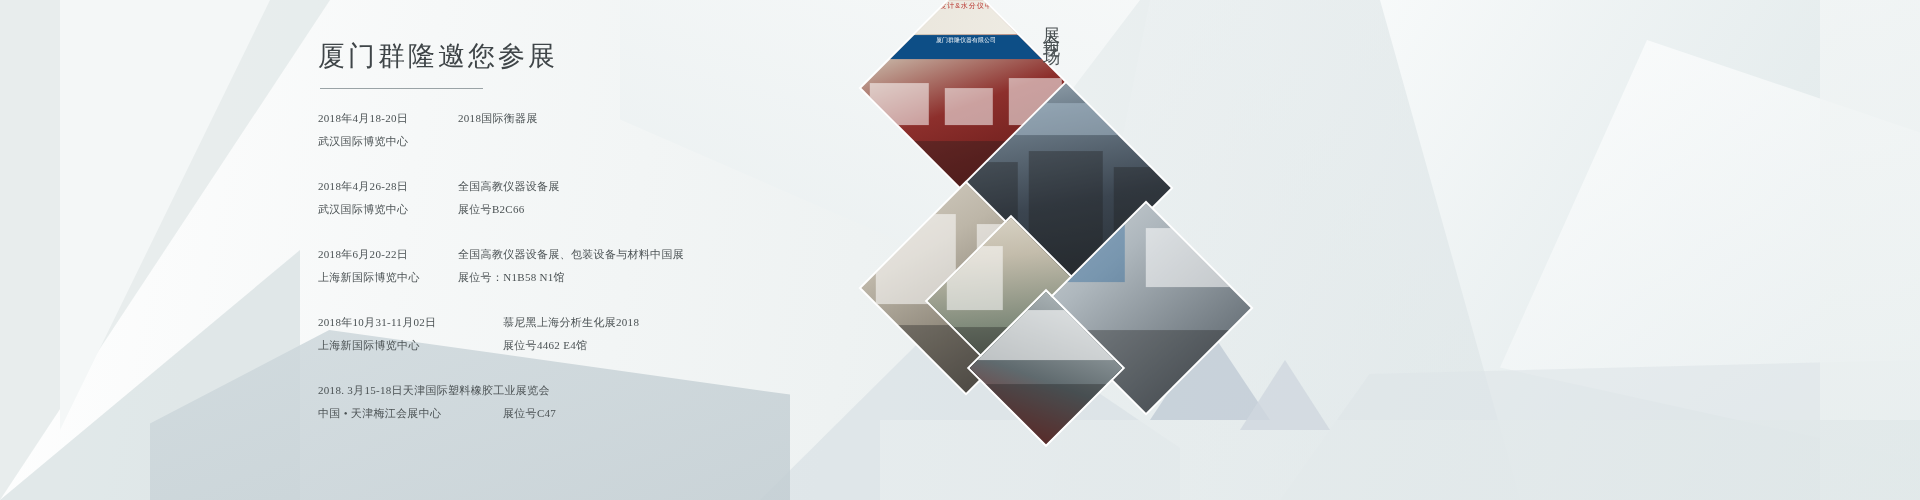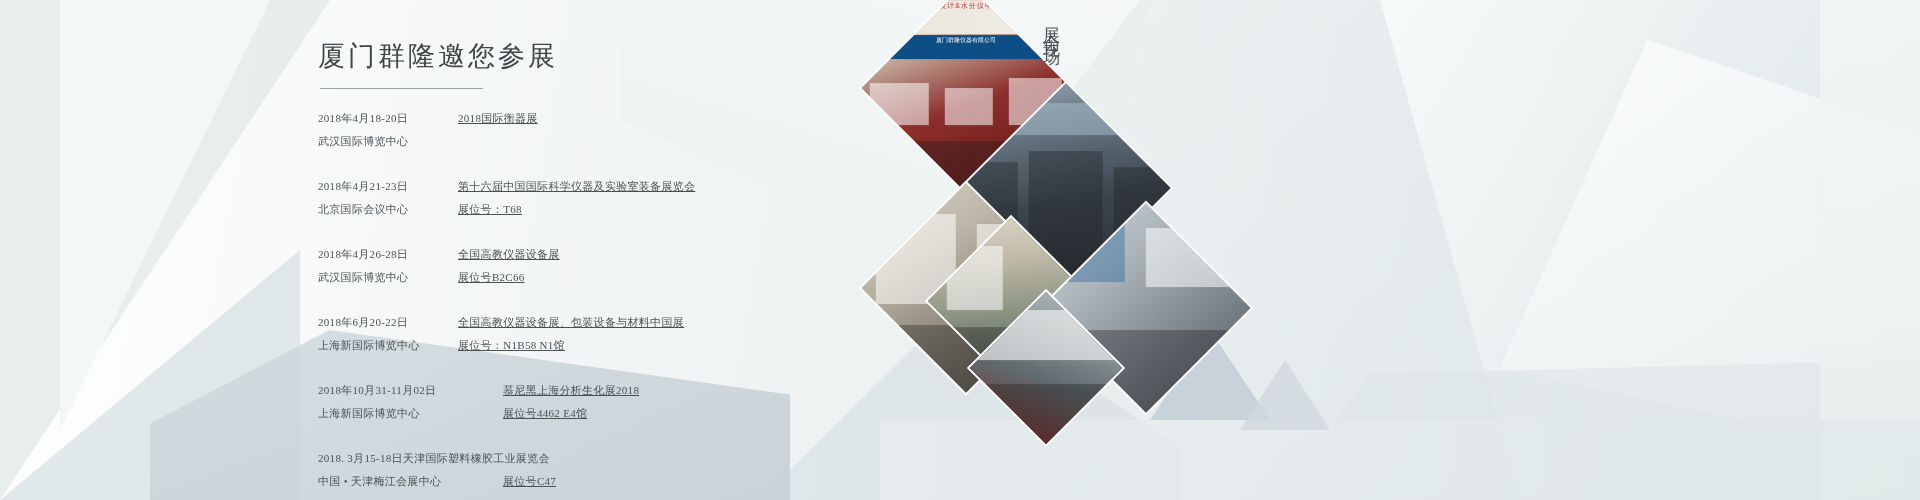--- a/index.html
+++ b/index.html
@@ -45,21 +45,21 @@
     font-family:"Liberation Serif","DejaVu Serif",serif;
     padding-bottom:8px;
   }
   .rule{width:163px;height:1px;background:#9aa3a6;margin:6px 0 18px 2px;}
   .event{margin-bottom:22px;}
   .event .line{
     display:flex;font-size:11px;color:#4a5153;line-height:23px;
     letter-spacing:.3px;white-space:nowrap;
   }
   .event .c1{width:140px;flex:0 0 140px;}
-  .event .c2{flex:0 0 auto;text-decoration:underline;}
+  .event .c2{flex:0 0 auto;}
   .event.last .c1{width:auto;flex:0 0 auto;}
   .event.last .line.l2 .c1{width:185px;flex:0 0 185px;}
 
   
   .collage{position:absolute;left:840px;top:4px;width:380px;height:500px;}
   .dia{position:absolute;transform:rotate(45deg);overflow:hidden;
        box-shadow:0 0 0 2px #ffffff;}
   .dia .inner{transform:rotate(-45deg);width:180%;height:180%;
        position:absolute;left:-40%;top:-40%;}
 
@@ -124,30 +124,20 @@
     <div class="event">
       <div class="line l1">
         <span class="c1">2018年4月18-20日</span>
         <span class="c2">2018国际衡器展</span>
       </div>
       <div class="line l2">
         <span class="c1">武汉国际博览中心</span>
       </div>
     </div>
 
-    <div class="event">
-      <div class="line l1">
-        <span class="c1">2018年4月21-23日</span>
-        <span class="c2">第十六届中国国际科学仪器及实验室装备展览会</span>
-      </div>
-      <div class="line l2">
-        <span class="c1">北京国际会议中心</span>
-        <span class="c2">展位号：T68</span>
-      </div>
-    </div>
 
     <div class="event">
       <div class="line l1">
         <span class="c1">2018年4月26-28日</span>
         <span class="c2">全国高教仪器设备展</span>
       </div>
       <div class="line l2">
         <span class="c1">武汉国际博览中心</span>
         <span class="c2">展位号B2C66</span>
       </div>

